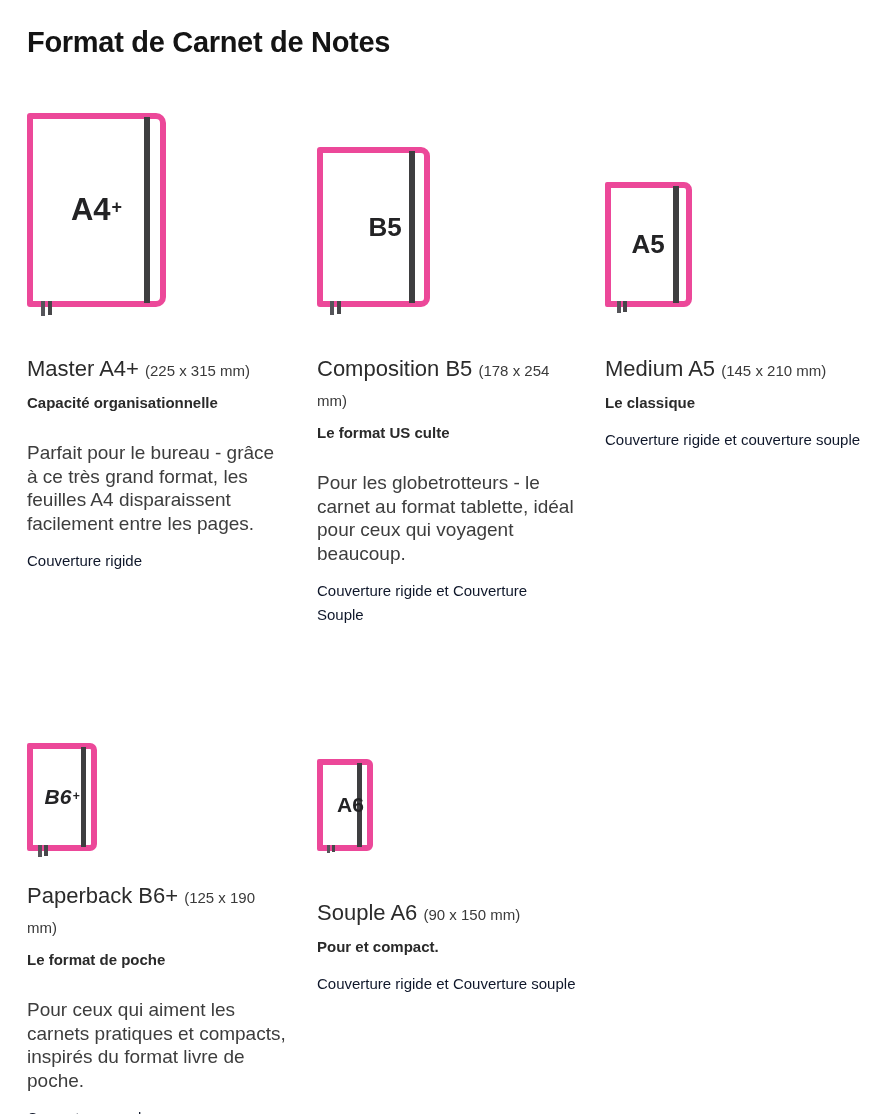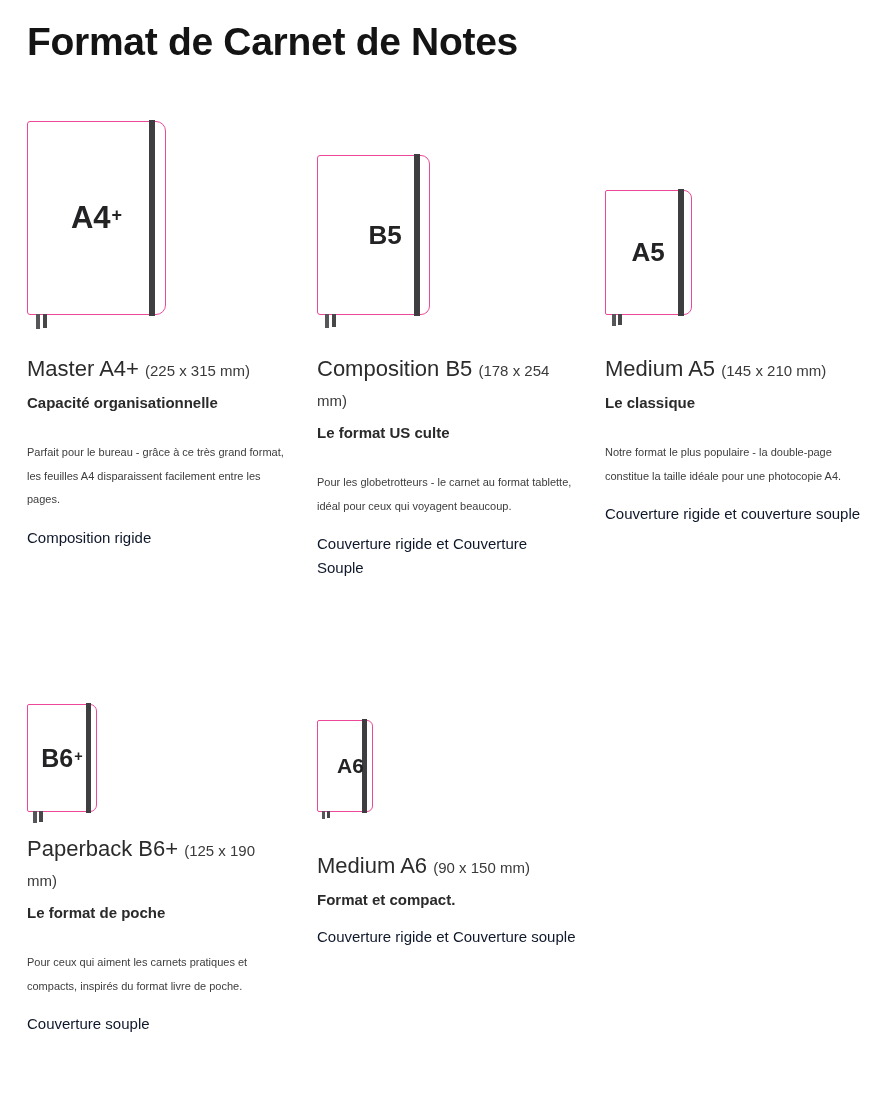--- a/index.html
+++ b/index.html
@@ -6,41 +6,41 @@
   html, body { margin: 0; padding: 0; }
   body {
     width: 890px; height: 1114px; overflow: hidden;
     background: #ffffff;
     font-family: "Liberation Sans", sans-serif;
     color: #3d3d3d;
   }
   main { padding: 25px 0 0 27px; }
 
   h1.page-title {
-    margin: 0; font-size: 39px; line-height: 34px;
+    margin: 0; font-size: 29px; line-height: 34px;
     font-weight: 700; color: #141414; letter-spacing: -0.3px;
   }
 
   .grid {
     margin-top: 38px;
     display: grid;
     grid-template-columns: 290px 288px 290px;
     row-gap: 100px;
   }
   .card { padding-right: 28px; }
 
   
   .fig { height: 225px; display: flex; align-items: flex-end; }
   .row2 .fig { height: 140px; }
 
   .nb {
     position: relative;
     background: #ffffff;
-    border: 1px solid #ec4899;
-    margin-bottom: 7px;
+    border: 6px solid #ec4899;
+    margin-bottom: 15px;
   }
   .nb-a4 { width: 139px; height: 194px; border-radius: 3px 10px 10px 3px; }
   .nb-b5 { width: 113px; height: 160px; border-radius: 3px 9px 9px 3px; }
   .nb-a5 { width: 87px;  height: 125px; border-radius: 2px 8px 8px 2px; }
   .nb-b6 { width: 70px;  height: 108px; border-radius: 2px 7px 7px 2px; }
   .nb-a6 { width: 56px;  height: 92px;  border-radius: 2px 6px 6px 2px; }
 
   .band { position: absolute; top: -2px; bottom: -2px; background: #3e3e40; }
   .nb-a4 .band { right: 10px; width: 6px; }
   .nb-b5 .band { right: 9px;  width: 6px; }
@@ -49,21 +49,21 @@
   .nb-a6 .band { right: 5px;  width: 5px; }
 
   .nb-label {
     position: absolute; inset: 0;
     display: flex; align-items: center; justify-content: center;
     font-weight: 700; color: #232325; letter-spacing: 0;
   }
   .nb-a4 .nb-label { font-size: 31px; }
   .nb-b5 .nb-label { font-size: 26px; padding-left: 24px; }
   .nb-a5 .nb-label { font-size: 26px; }
-  .nb-b6 .nb-label { font-size: 25px; }
+  .nb-b6 .nb-label { font-size: 21px; font-style: italic; }
   .nb-a6 .nb-label { font-size: 21px; padding-left: 12px; }
   .nb-label .plus { font-size: 0.58em; position: relative; top: -0.12em; margin-left: 1px; }
 
   .ribbon { position: absolute; top: 100%; width: 4px; background: #47474a; }
   .ribbon.r1 { background: #55555a; }
   .nb-a4 .r1 { left: 8px;  height: 15px; } .nb-a4 .r2 { left: 15px; height: 14px; }
   .nb-b5 .r1 { left: 7px;  height: 14px; } .nb-b5 .r2 { left: 14px; height: 13px; }
   .nb-a5 .r1 { left: 6px;  height: 12px; } .nb-a5 .r2 { left: 12px; height: 11px; }
   .nb-b6 .r1 { left: 5px;  height: 12px; } .nb-b6 .r2 { left: 11px; height: 11px; }
   .nb-a6 .r1, .nb-a6 .r2 { width: 3px; }
@@ -74,21 +74,21 @@
     font-weight: 400; color: #2b2b2b;
   }
   .card-b6plus h2.card-title { max-width: 250px; margin-top: 16px; }
   .dims { font-size: 15px; color: #3a3a3a; text-align: center; }
 
   p.tagline {
     margin: 6px 0 0; font-size: 15px; line-height: 23px;
     font-weight: 700; color: #2a2a2a;
   }
   p.desc {
-    margin: 27px 0 0; font-size: 11px; line-height: 23.5px; color: #3d3d3d;
+    margin: 27px 0 0; font-size: 19px; line-height: 23.5px; color: #3d3d3d;
   }
   .card-a6 p.desc { max-width: 238px; }
   p.covers {
     margin: 14px 0 0; font-size: 15px; line-height: 23.5px; color: #0f172a;
   }
 </style>
 </head>
 <body>
 
 <main>
@@ -104,21 +104,21 @@
               <span>A4</span>
               <span class="plus">+</span>
             </span>
           <span class="ribbon r1"></span>
           <span class="ribbon r2"></span>
         </div>
       </div>
       <h2 class="card-title"><span>Master A4+</span> <span class="dims">(225 x 315 mm)</span></h2>
       <p class="tagline">Capacité organisationnelle</p>
       <p class="desc">Parfait pour le bureau - grâce à ce très grand format, les feuilles A4 disparaissent facilement entre les pages.</p>
-      <p class="covers">Composition rigide</p>
+      <p class="covers">Couverture rigide</p>
     </section>
 
     <section class="card card-b5">
       <div class="fig">
         <div class="nb nb-b5">
           <span class="band"></span>
           <span class="nb-label">
               <span>B5</span>
               <span class="plus"></span>
             </span>
@@ -139,21 +139,20 @@
           <span class="nb-label">
               <span>A5</span>
               <span class="plus"></span>
             </span>
           <span class="ribbon r1"></span>
           <span class="ribbon r2"></span>
         </div>
       </div>
       <h2 class="card-title"><span>Medium A5</span> <span class="dims">(145 x 210 mm)</span></h2>
       <p class="tagline">Le classique</p>
-      <p class="desc">Notre format le plus populaire - la double-page constitue la taille idéale pour une photocopie A4.</p>
       <p class="covers">Couverture rigide et couverture souple</p>
     </section>
 
     <section class="card card-b6plus row2">
       <div class="fig">
         <div class="nb nb-b6">
           <span class="band"></span>
           <span class="nb-label">
               <span>B6</span>
               <span class="plus">+</span>
@@ -173,20 +172,20 @@
         <div class="nb nb-a6">
           <span class="band"></span>
           <span class="nb-label">
               <span>A6</span>
               <span class="plus"></span>
             </span>
           <span class="ribbon r1"></span>
           <span class="ribbon r2"></span>
         </div>
       </div>
-      <h2 class="card-title"><span>Medium A6</span> <span class="dims">(90 x 150 mm)</span></h2>
-      <p class="tagline">Format et compact.</p>
+      <h2 class="card-title"><span>Souple A6</span> <span class="dims">(90 x 150 mm)</span></h2>
+      <p class="tagline">Pour et compact.</p>
       <p class="covers">Couverture rigide et Couverture souple</p>
     </section>
 
     <div></div>
   </div>
 </main>
 
 </body></html>

